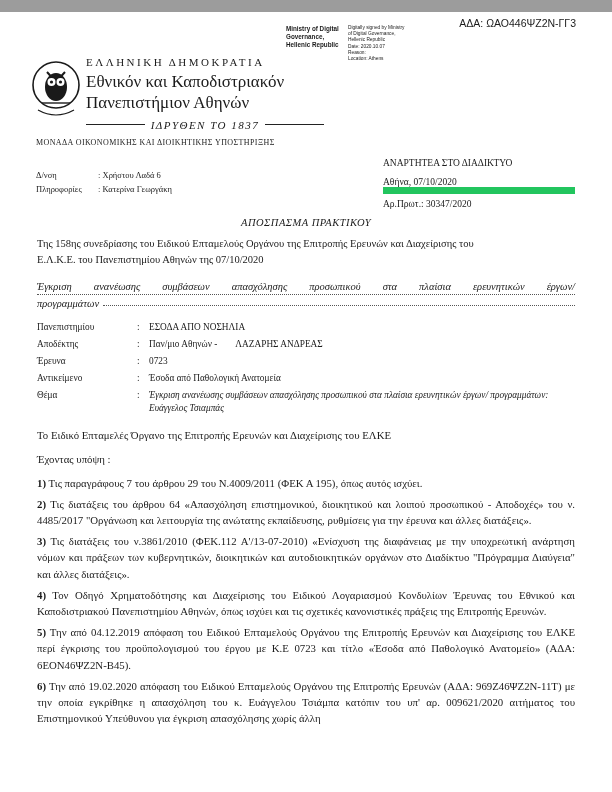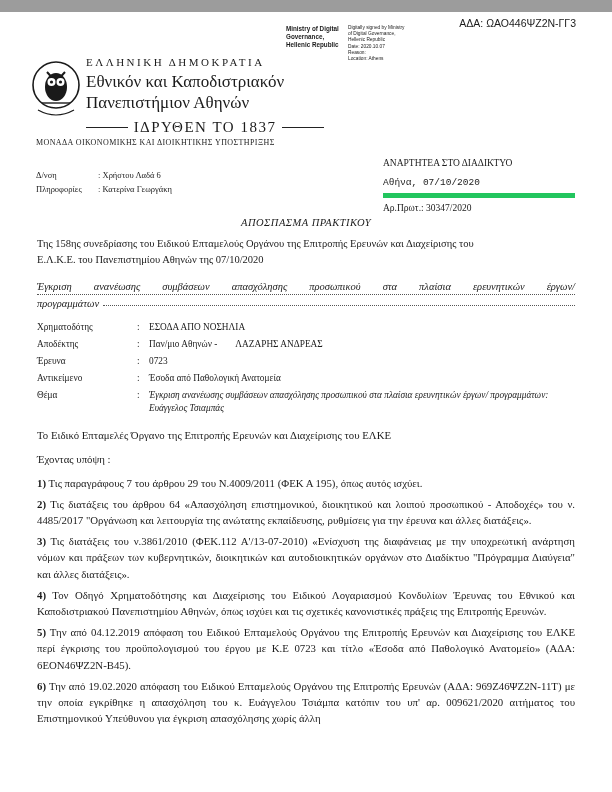--- a/index.html
+++ b/index.html
@@ -17,30 +17,30 @@
                      font-size:6.3px; line-height:1.3; width:58px; }
   .stamp-sig { font-family:"Liberation Sans", sans-serif; font-size:4.8px;
                line-height:1.3; width:78px; color:#222; }
   
   .emblem { position:absolute; top:46px; left:30px; width:52px; height:64px; }
   
   .header-text { position:absolute; top:44px; left:86px; }
   .republic { font-size:11px; letter-spacing:2.5px; margin-bottom:3px; }
   .uni { font-size:17px; font-weight:400; line-height:1.25; }
   .founded { display:flex; align-items:center; gap:6px; margin-top:5px; width:238px;
-             font-size:15px; letter-spacing:1.5px; }
+             font-size:11px; letter-spacing:1.5px;font-style:italic; }
   .founded .rule { flex:1; border-top:1px solid #222; }
   .unit { position:absolute; top:124px; left:36px; font-size:8px;
           letter-spacing:.4px; line-height:1.7; }
   .posting { position:absolute; top:146px; left:383px; font-size:9.5px; }
   .contact { position:absolute; top:156px; left:36px; font-size:8.5px; line-height:1.7; }
   .contact-row { display:flex; }
   .contact-label { width:62px; }
   .dateblock { position:absolute; top:165px; left:383px; font-size:9.5px; }
-  .city-date { padding-bottom:5px; border-bottom:5px solid #22c55e; width:192px;font-family:Liberation Mono, monospace; }
+  .city-date { border-bottom:7px solid #22c55e; width:192px; }
   .protocol { margin-top:5px; }
   
   .content { position:absolute; left:37px; top:205px; width:538px; }
   .doc-title { text-align:center; font-size:10.5px; letter-spacing:.5px;font-style:italic; }
   .meeting { text-align:left; font-size:10.5px; line-height:1.55; margin-top:8px; }
   .subject { margin-top:12px; font-style:italic; font-size:10.5px; }
   .subject-line1 { text-align:justify; text-align-last:justify;
                    border-bottom:1px dotted #555; padding-bottom:2px; }
   .subject-line2 { display:flex; align-items:flex-end; margin-top:3px; }
   .subject-line2 .dotfill { flex:1; border-bottom:1px dotted #555; margin:0 0 3px 4px; }
@@ -136,21 +136,21 @@
     <div class="subject">
       <div class="subject-line1">Έγκριση ανανέωσης συμβάσεων απασχόλησης προσωπικού στα πλαίσια ερευνητικών έργων/</div>
       <div class="subject-line2">
         <span>προγραμμάτων</span>
         <span class="dotfill"></span>
       </div>
     </div>
 
     <div class="details">
       <div class="detail-row">
-        <span>Χρηματοδότης</span>
+        <span>Πανεπιστημίου</span>
         <span>:</span>
         <span class="detail-value">ΕΣΟΔΑ ΑΠΟ ΝΟΣΗΛΙΑ</span>
       </div>
       <div class="detail-row">
         <span>Αποδέκτης</span>
         <span>:</span>
         <span class="detail-value">Παν/μιο Αθηνών -        ΛΑΖΑΡΗΣ ΑΝΔΡΕΑΣ</span>
       </div>
       <div class="detail-row">
         <span>Έρευνα</span>

